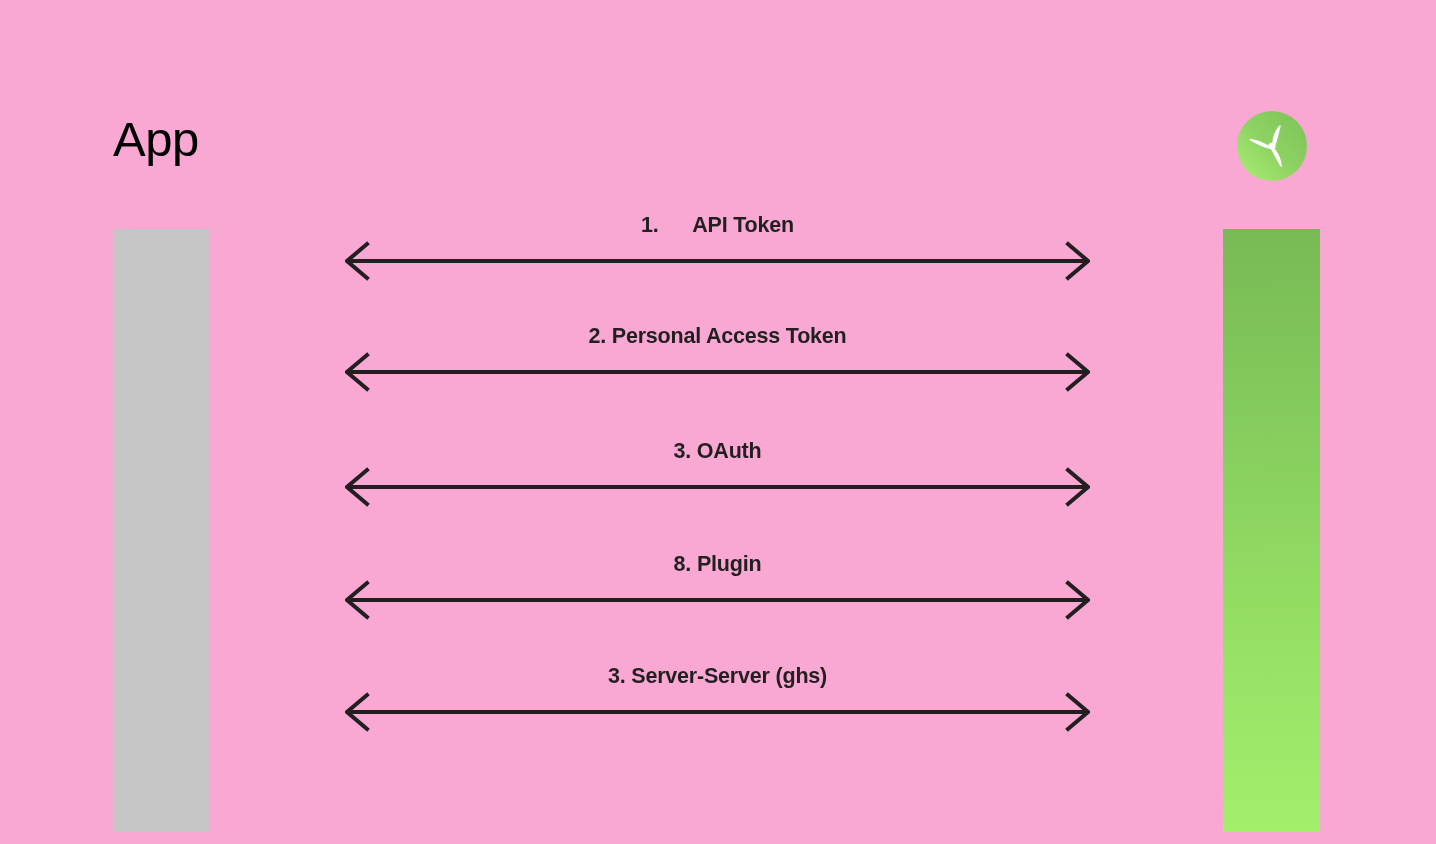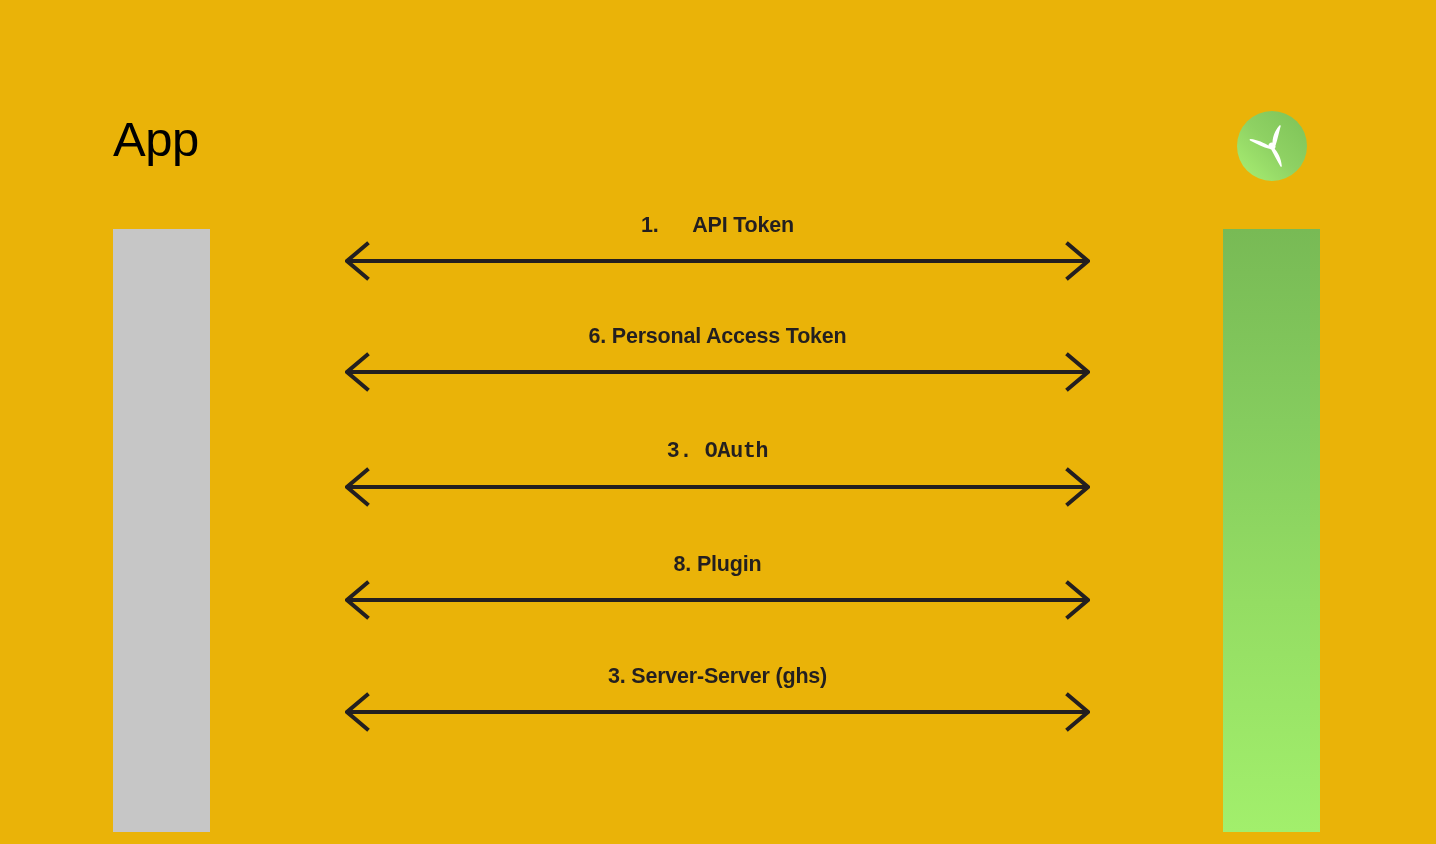--- a/index.html
+++ b/index.html
@@ -7,21 +7,21 @@
     padding: 0;
     background: #ffffff;
   }
   body {
     font-family: "Liberation Sans", sans-serif;
   }
   .canvas {
     position: relative;
     width: 1436px;
     height: 844px;
-    background: #eab308;
+    background: #f9a8d4;
     overflow: hidden;
   }
 
   
   .actor-title {
     position: absolute;
     left: 113px;
     top: 115px;
     font-size: 49px;
     font-weight: 400;
@@ -128,31 +128,31 @@
         <div class="message-label" style="top: 215px;">1.	 API Token</div>
         <div class="message-arrow" style="top: 233px;">
           <svg width="745" height="56" viewBox="0 0 745 56" xmlns="http://www.w3.org/2000/svg">
             <line x1="2" y1="28" x2="743" y2="28" stroke="#231f20" stroke-width="4"></line>
             <polyline points="22,11 2,28 22,45" fill="none" stroke="#231f20" stroke-width="4" stroke-linecap="square" stroke-linejoin="miter"></polyline>
             <polyline points="723,11 743,28 723,45" fill="none" stroke="#231f20" stroke-width="4" stroke-linecap="square" stroke-linejoin="miter"></polyline>
           </svg>
         </div>
       </div>
       <div class="message" style="top: 0px;">
-        <div class="message-label" style="top: 326px;">6. Personal Access Token</div>
+        <div class="message-label" style="top: 326px;">2. Personal Access Token</div>
         <div class="message-arrow" style="top: 344px;">
           <svg width="745" height="56" viewBox="0 0 745 56" xmlns="http://www.w3.org/2000/svg">
             <line x1="2" y1="28" x2="743" y2="28" stroke="#231f20" stroke-width="4"></line>
             <polyline points="22,11 2,28 22,45" fill="none" stroke="#231f20" stroke-width="4" stroke-linecap="square" stroke-linejoin="miter"></polyline>
             <polyline points="723,11 743,28 723,45" fill="none" stroke="#231f20" stroke-width="4" stroke-linecap="square" stroke-linejoin="miter"></polyline>
           </svg>
         </div>
       </div>
       <div class="message" style="top: 0px;">
-        <div class="message-label" style="top: 441px; font-family: Liberation Mono, monospace;">3. OAuth</div>
+        <div class="message-label" style="top: 441px;">3. OAuth</div>
         <div class="message-arrow" style="top: 459px;">
           <svg width="745" height="56" viewBox="0 0 745 56" xmlns="http://www.w3.org/2000/svg">
             <line x1="2" y1="28" x2="743" y2="28" stroke="#231f20" stroke-width="4"></line>
             <polyline points="22,11 2,28 22,45" fill="none" stroke="#231f20" stroke-width="4" stroke-linecap="square" stroke-linejoin="miter"></polyline>
             <polyline points="723,11 743,28 723,45" fill="none" stroke="#231f20" stroke-width="4" stroke-linecap="square" stroke-linejoin="miter"></polyline>
           </svg>
         </div>
       </div>
       <div class="message" style="top: 0px;">
         <div class="message-label" style="top: 554px;">8. Plugin</div>

